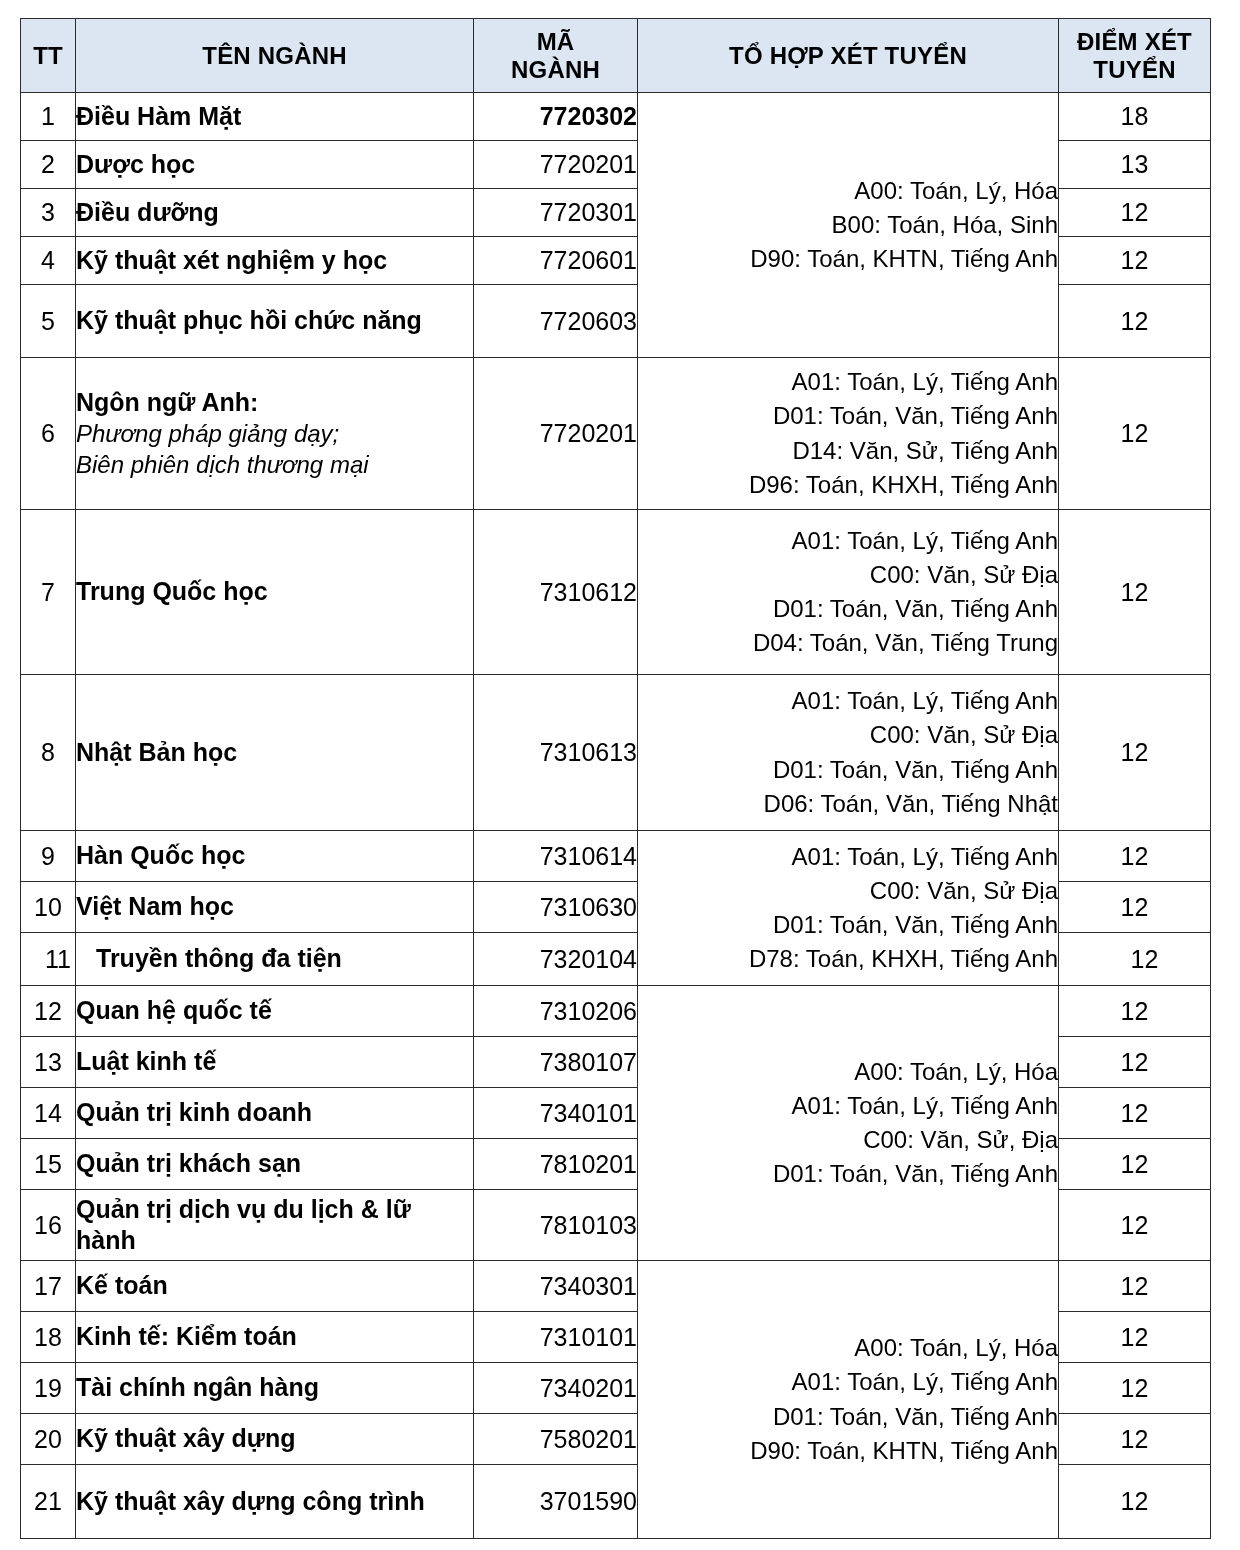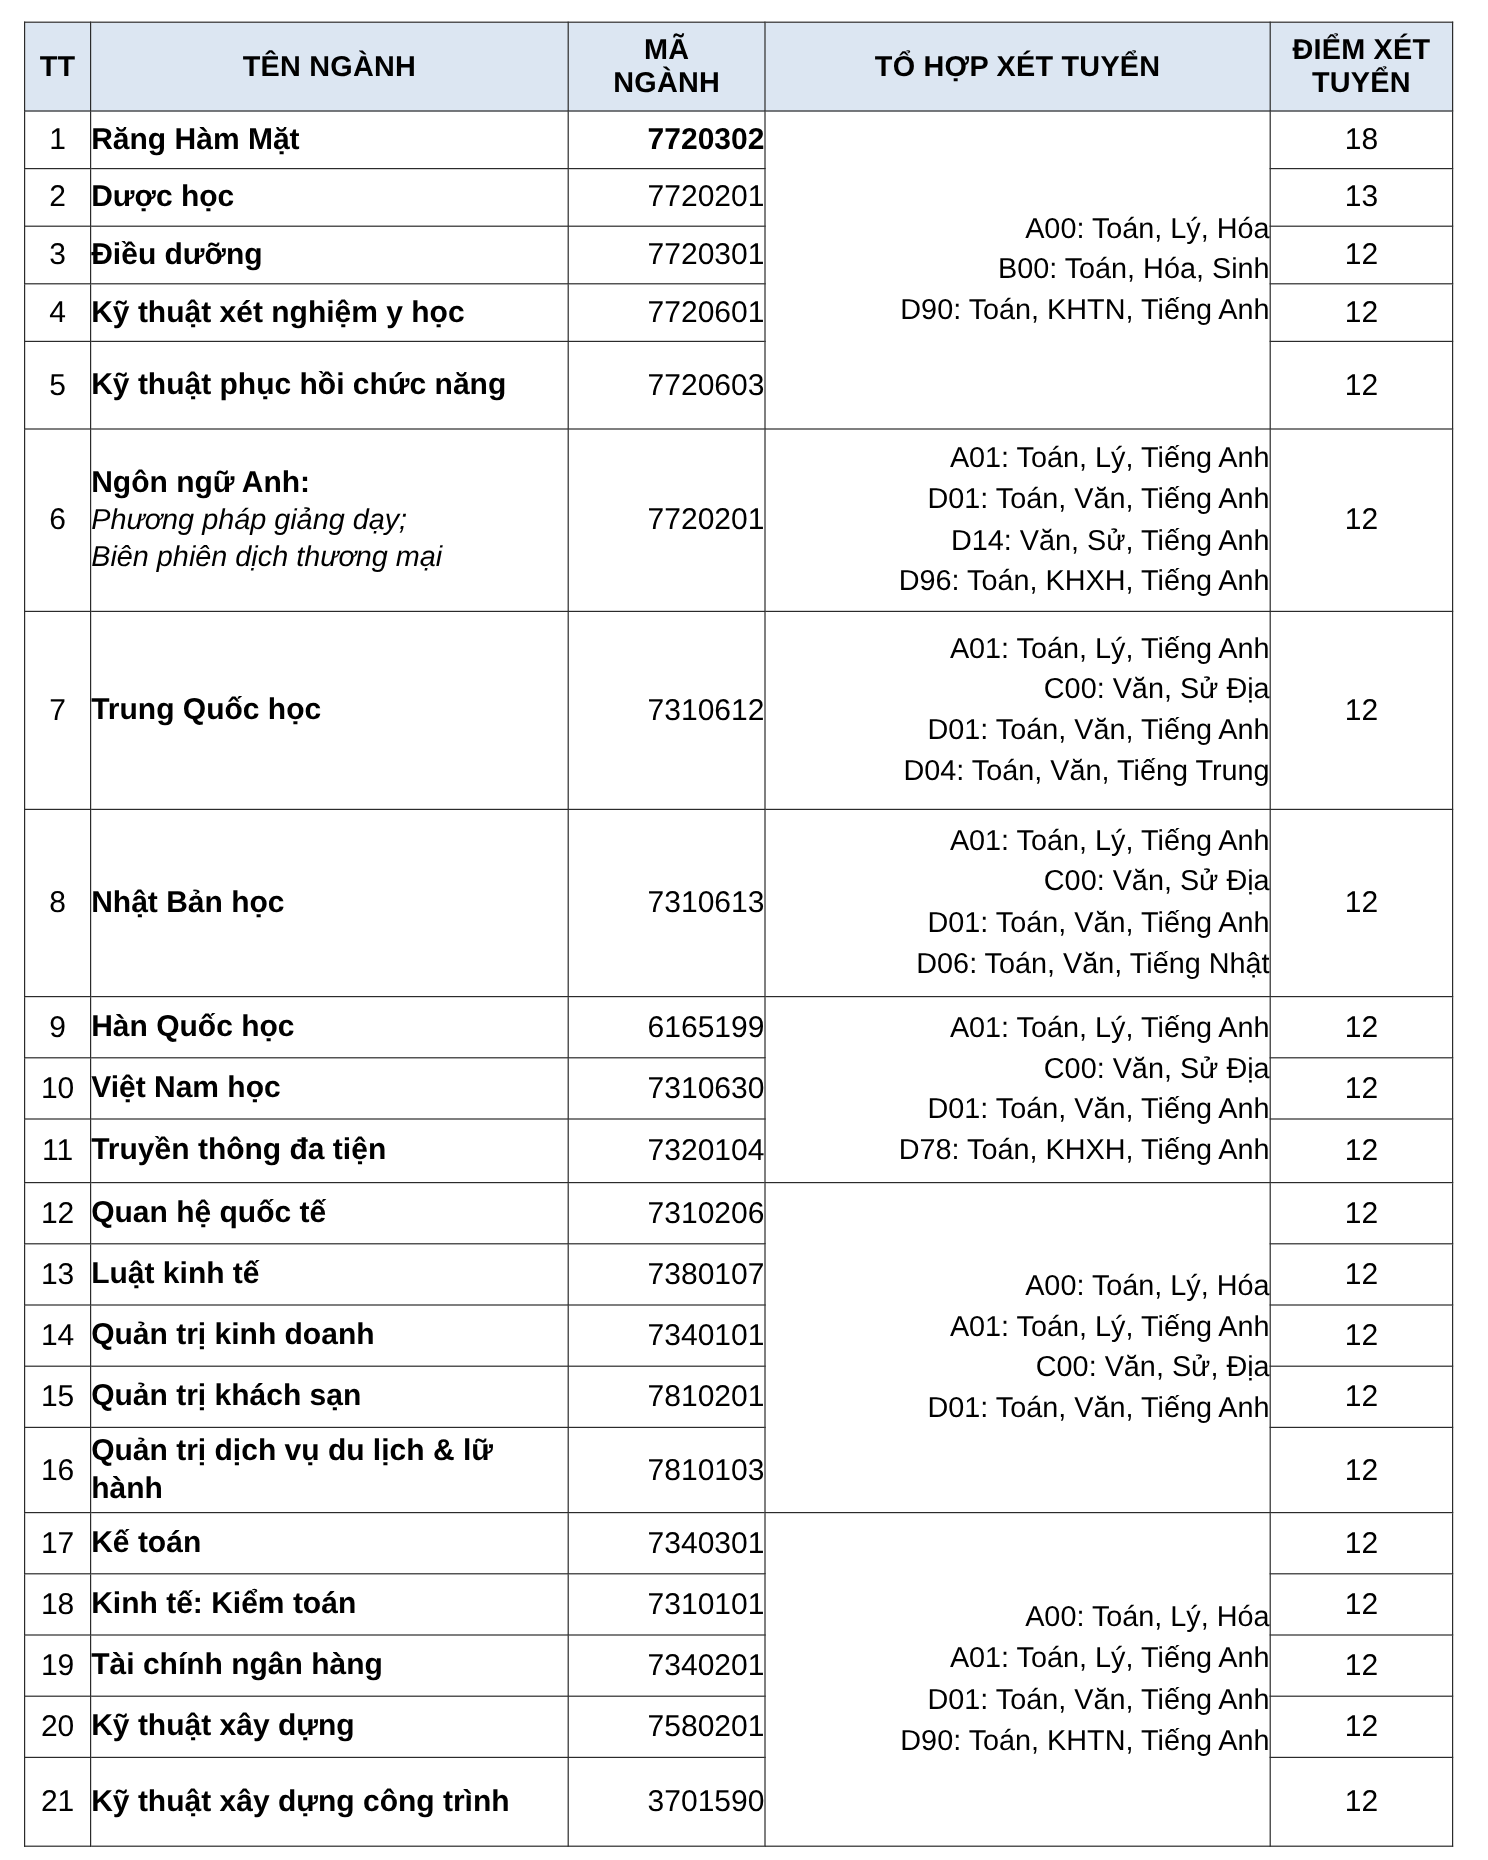--- a/index.html
+++ b/index.html
@@ -95,21 +95,21 @@
     font-weight: normal;
   }
 
   
   tr.r1 td, tr.r2 td, tr.r3 td, tr.r4 td { height: 47px; }
   tr.r5 td { height: 72px; }
   tr.r6 td { height: 151px; }
   tr.r7 td { height: 164px; }
   tr.r8 td { height: 155px; }
   tr.r9 td, tr.r10 td { height: 50px; }
-  tr.r11 td { height: 52px; }
+  tr.r11 td { height: 52px; padding-left: 20px; }
   tr.r12 td, tr.r13 td, tr.r14 td, tr.r15 td { height: 50px; }
   tr.r16 td { height: 70px; }
   tr.r17 td, tr.r18 td, tr.r19 td, tr.r20 td { height: 50px; }
   tr.r21 td { height: 73px; }
 </style>
 </head>
 <body>
 
 <div class="sheet">
   <table class="admission">
@@ -131,21 +131,21 @@
         <th>TỔ HỢP XÉT TUYỂN</th>
         <th>
           <span>ĐIỂM XÉT</span><br>
           <span>TUYỂN</span>
         </th>
       </tr>
     </thead>
     <tbody id="table-body">
         <tr class="r1">
           <td class="tt">1</td>
-          <td class="name"><span>Răng Hàm Mặt</span></td>
+          <td class="name"><span>Điều Hàm Mặt</span></td>
           <td class="code bold">7720302</td>
           <td class="combo" rowspan="5">
             <span class="line">A00: Toán, Lý, Hóa</span>
             <span class="line">B00: Toán, Hóa, Sinh</span>
             <span class="line">D90: Toán, KHTN, Tiếng Anh</span>
           </td>
           <td class="score">18</td>
         </tr>
         <tr class="r2">
           <td class="tt">2</td>
@@ -203,21 +203,21 @@
             <span class="line">A01: Toán, Lý, Tiếng Anh</span>
             <span class="line">C00: Văn, Sử Địa</span>
             <span class="line">D01: Toán, Văn, Tiếng Anh</span>
             <span class="line">D06: Toán, Văn, Tiếng Nhật</span>
           </td>
           <td class="score">12</td>
         </tr>
         <tr class="r9">
           <td class="tt">9</td>
           <td class="name"><span>Hàn Quốc học</span></td>
-          <td class="code">6165199</td>
+          <td class="code">7310614</td>
           <td class="combo" rowspan="3">
             <span class="line">A01: Toán, Lý, Tiếng Anh</span>
             <span class="line">C00: Văn, Sử Địa</span>
             <span class="line">D01: Toán, Văn, Tiếng Anh</span>
             <span class="line">D78: Toán, KHXH, Tiếng Anh</span>
           </td>
           <td class="score">12</td>
         </tr>
         <tr class="r10">
           <td class="tt">10</td>

